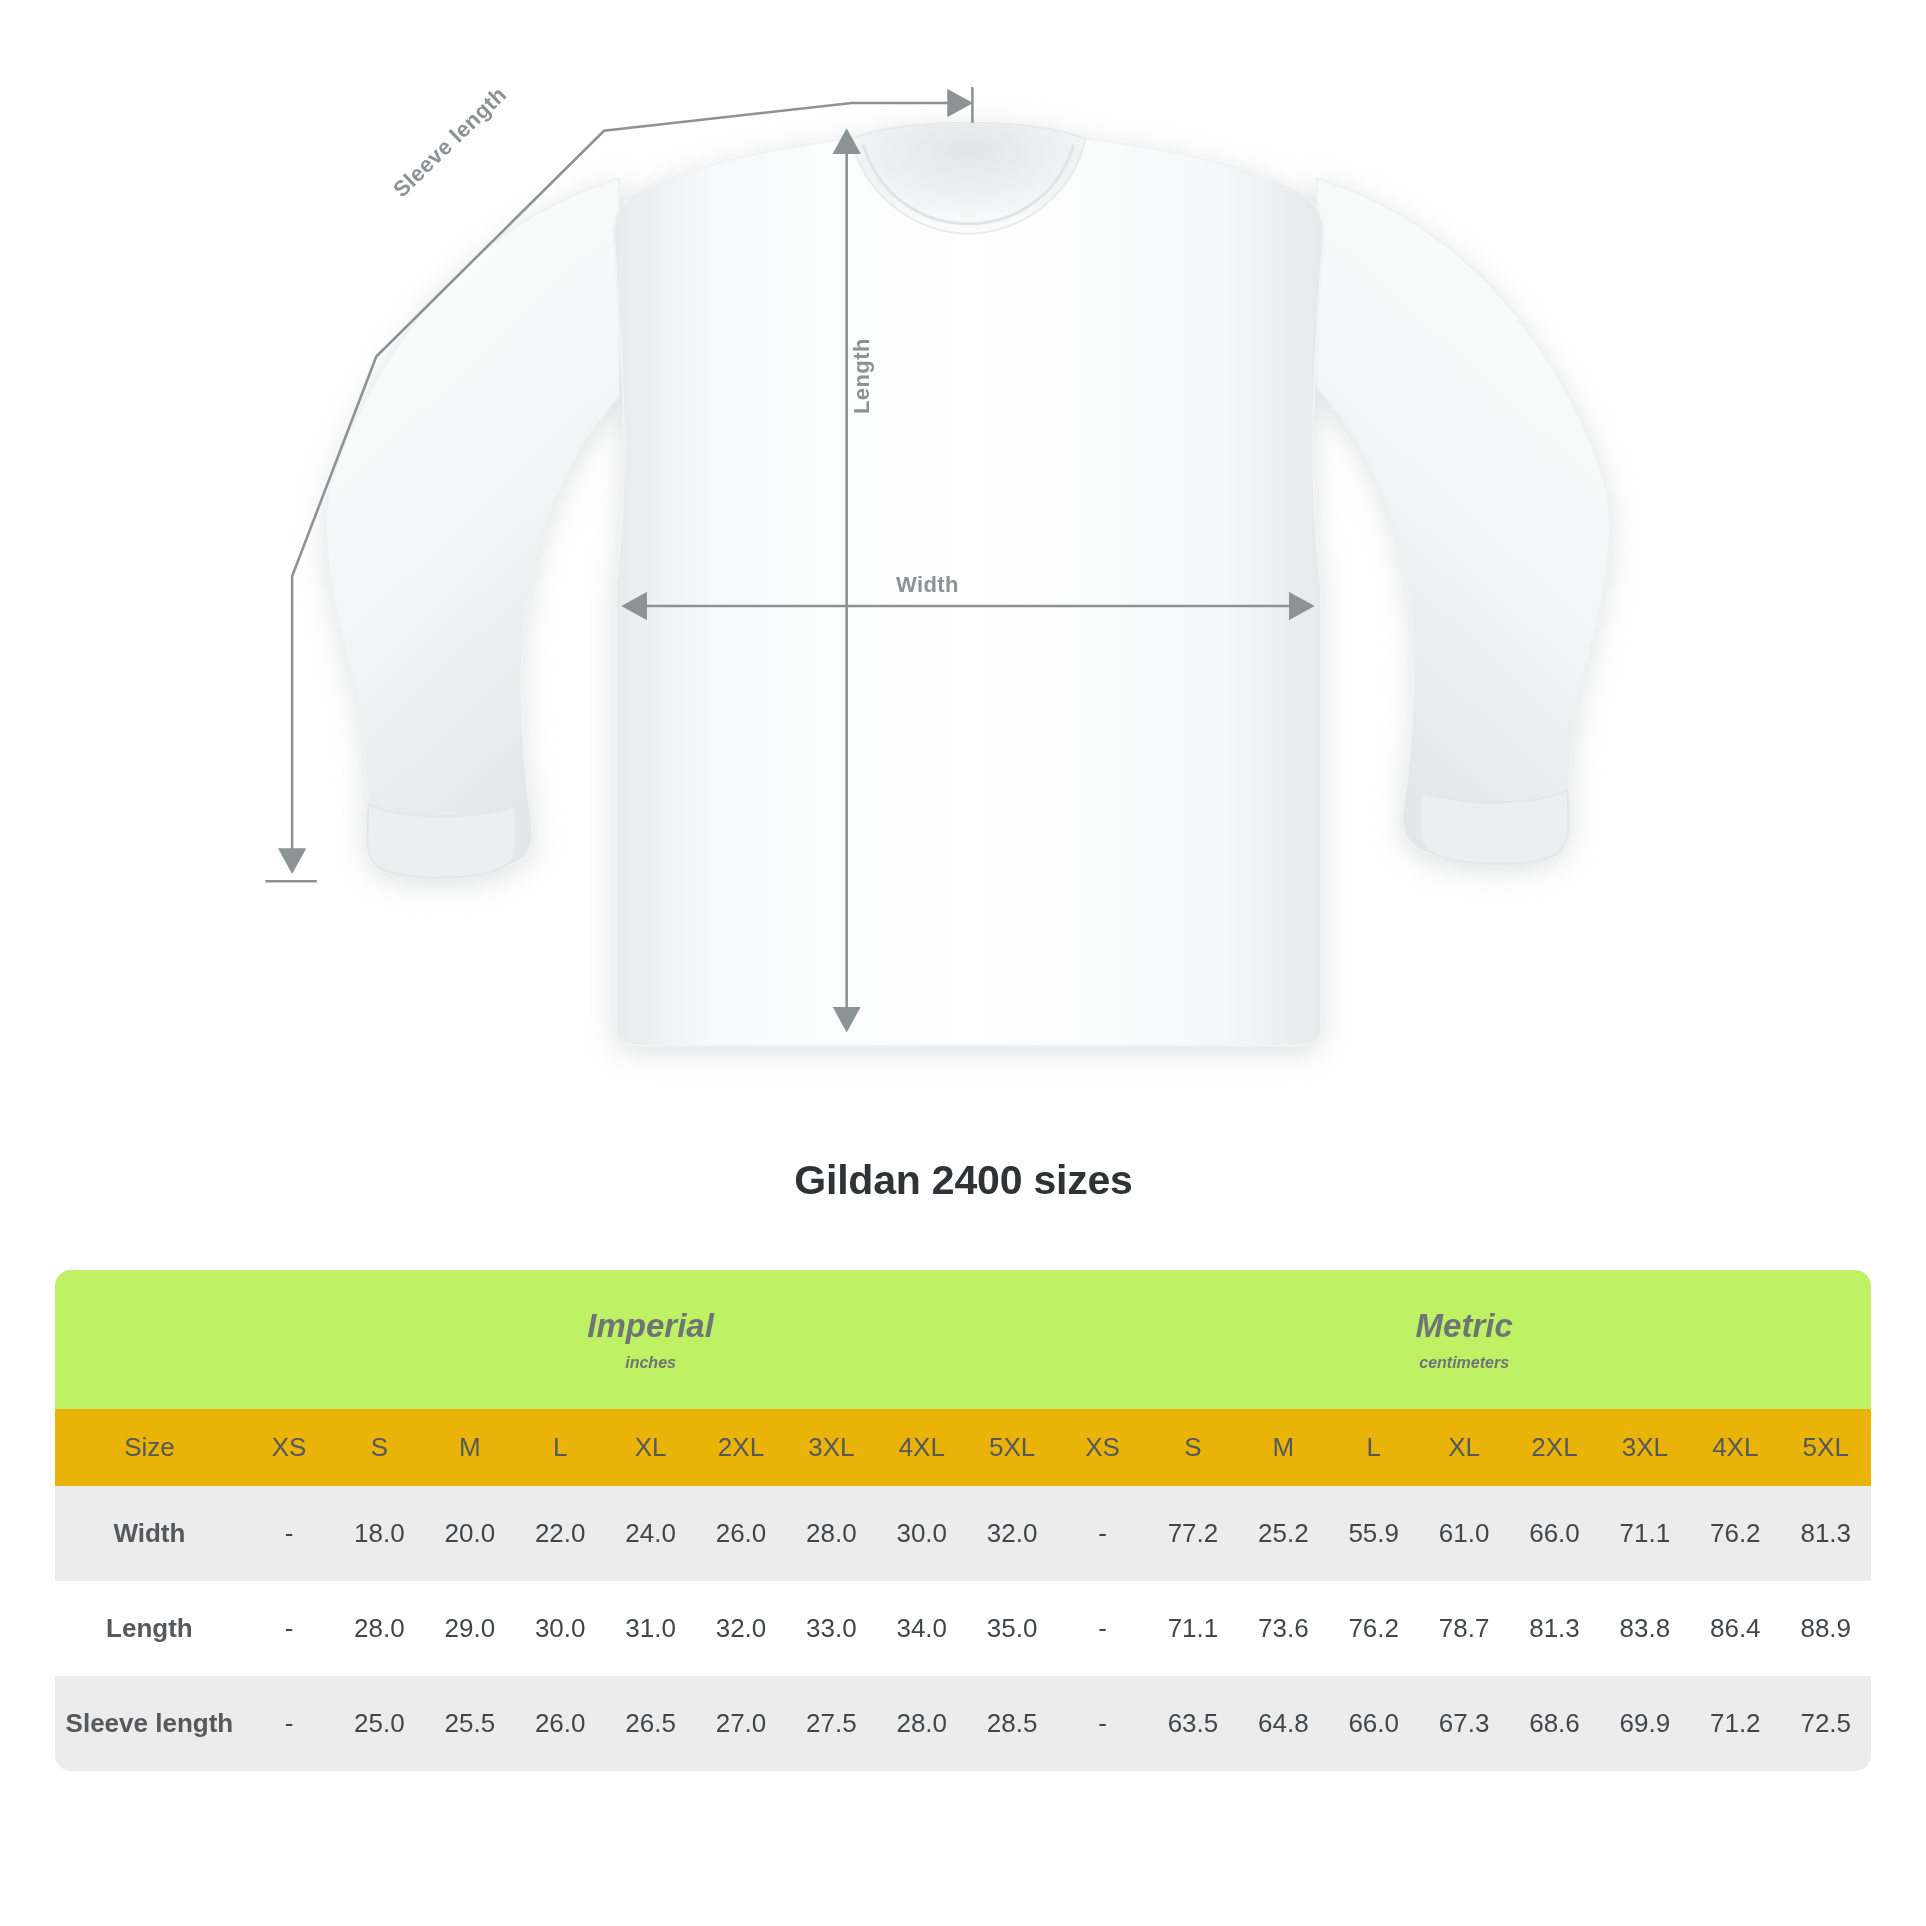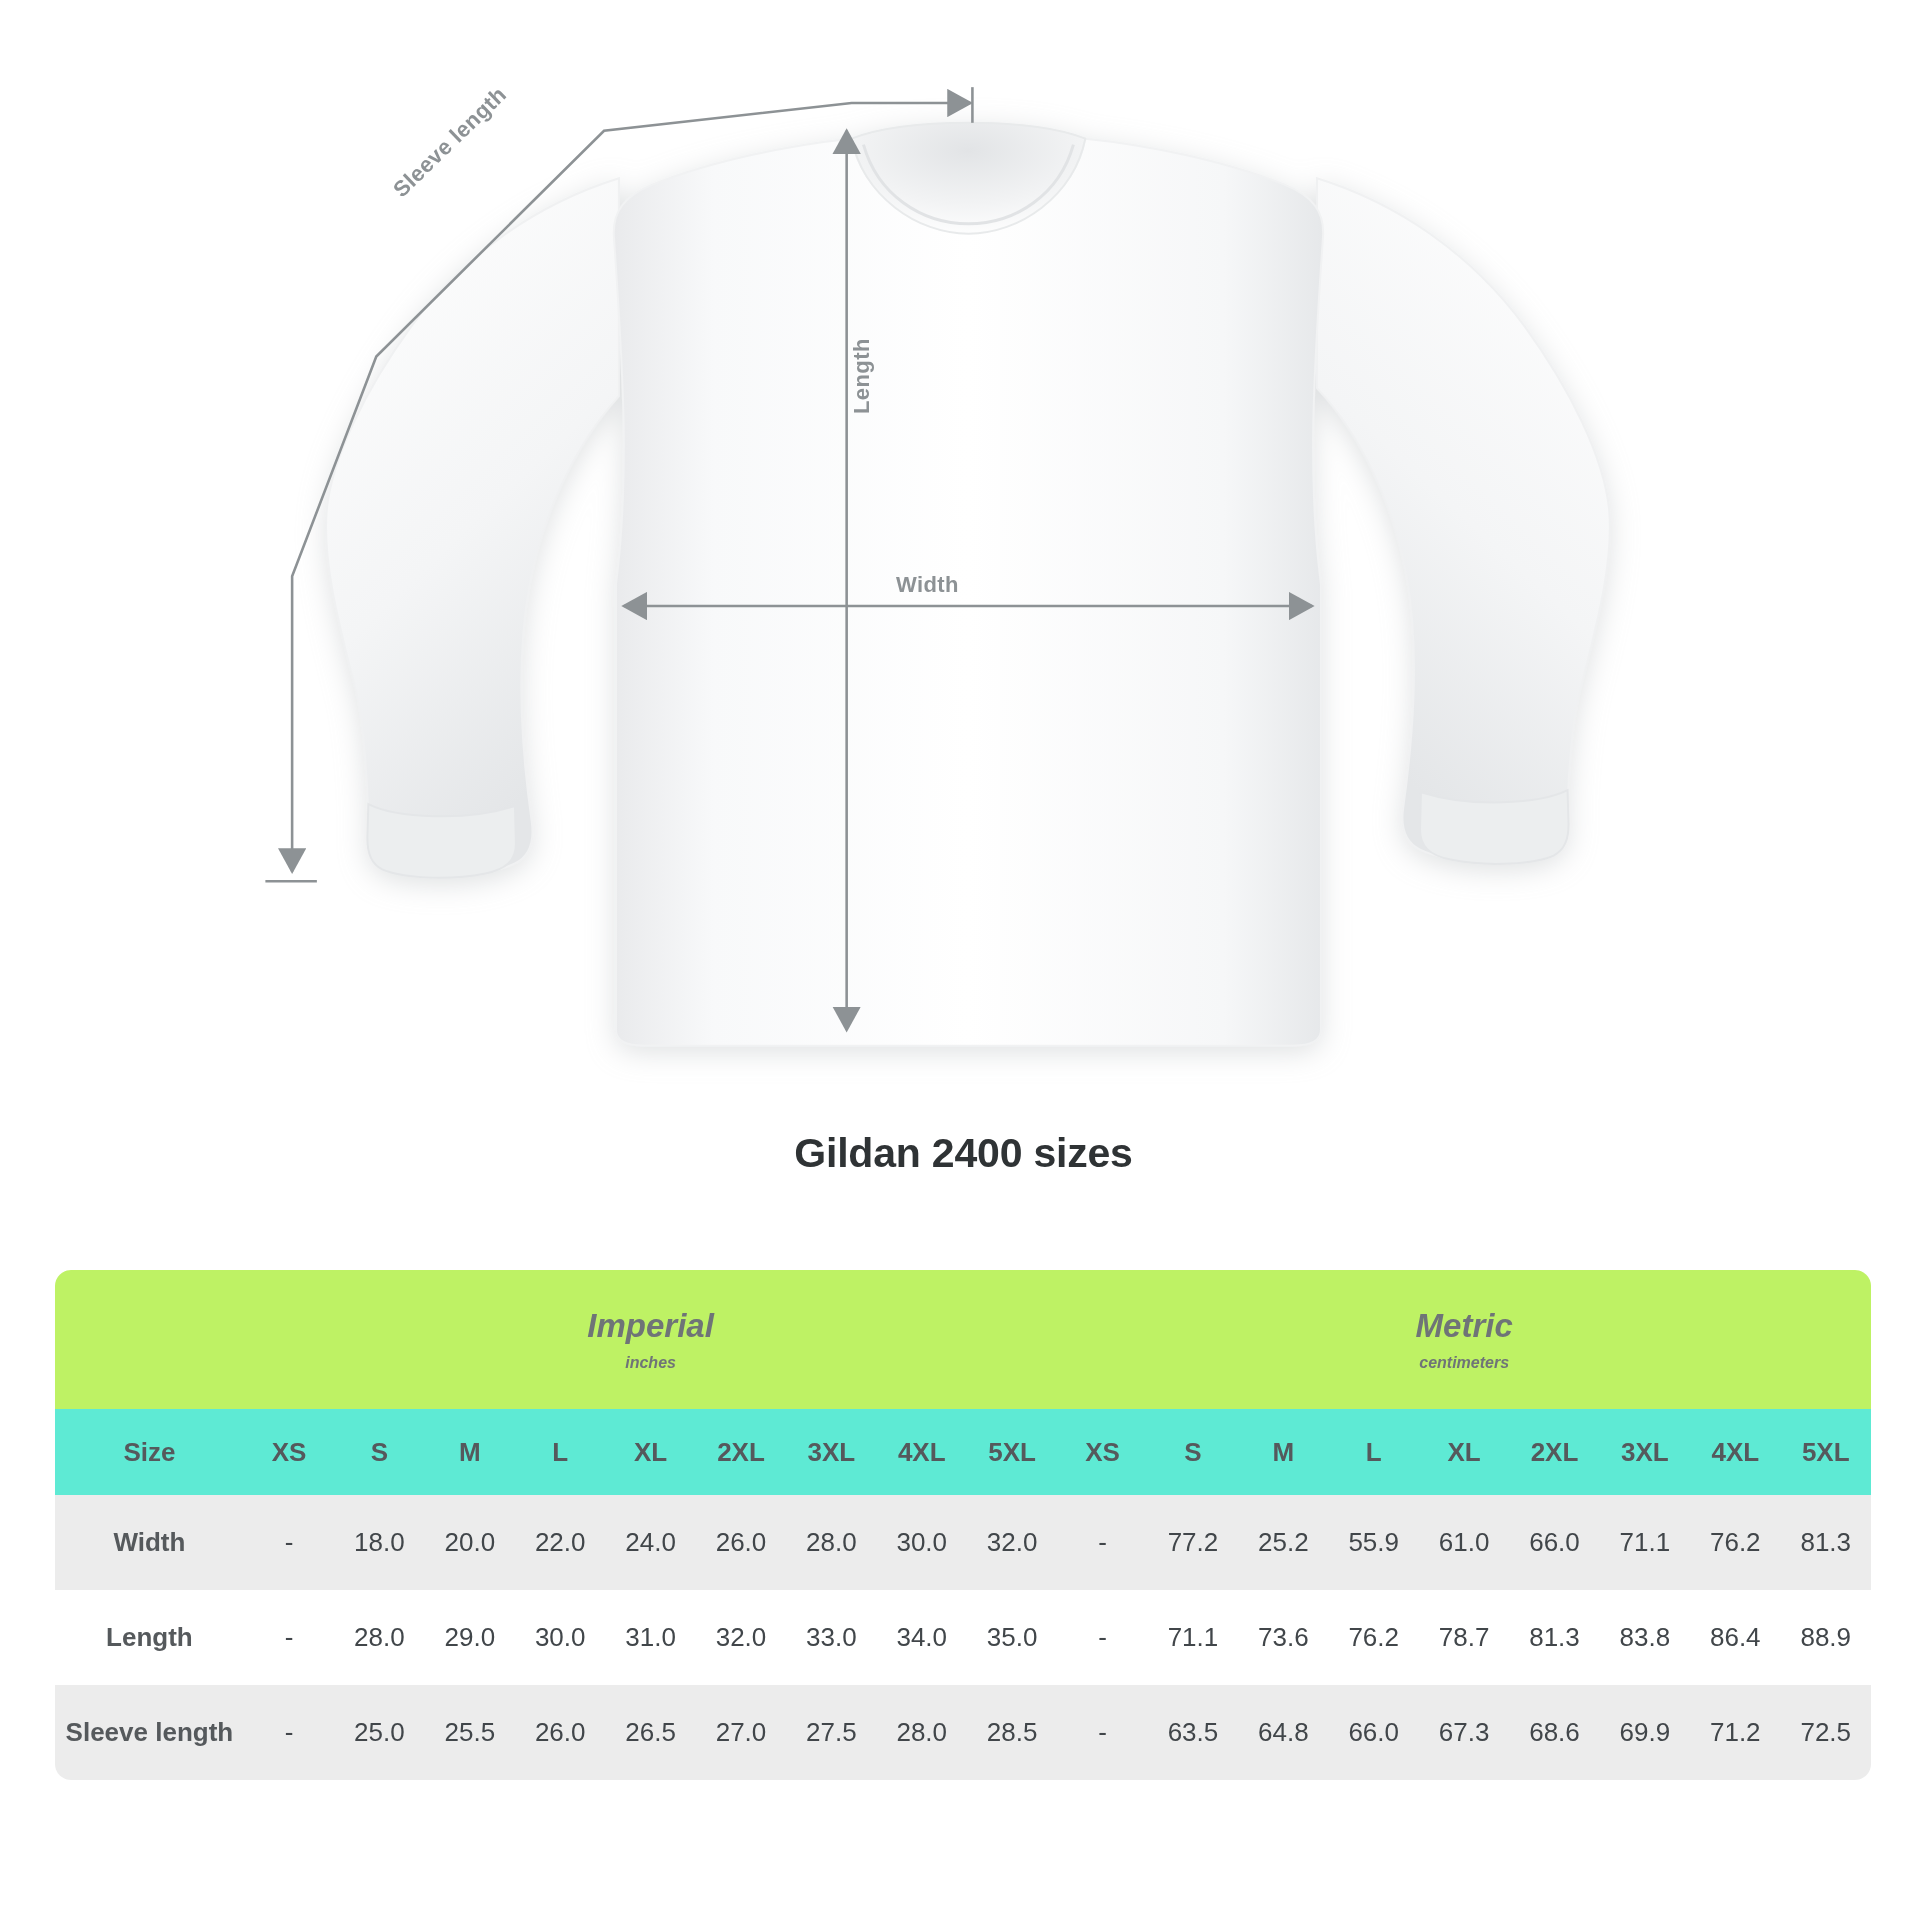--- a/index.html
+++ b/index.html
@@ -39,21 +39,21 @@
   }
   #label-sleeve {
     left: 388px; top: 184px;
     transform: rotate(-44deg);
     transform-origin: left top;
   }
 
   
   #title-block {
     position: absolute;
-    left: 0; top: 1130px;
+    left: 0; top: 1157px;
     width: 1927px;
     text-align: center;
   }
   #chart-title {
     font-size: 41px;
     font-weight: bold;
     color: #2f3335;
     margin: 0;
     letter-spacing: -0.2px;
   }
@@ -103,24 +103,24 @@
   .unit-sub {
     font-size: 16px;
     font-style: italic;
     color: #6f7477;
     display: block;
     margin-top: 9px;
   }
 
   
   .size-row th {
-    height: 86px;
-    background: #5eead4;
+    height: 77px;
+    background: #eab308;
     font-size: 26px;
-    font-weight: bold;
+    font-weight: normal;
     color: #55595c;
   }
   .size-row th.rowlabel { font-size: 26px; }
 
   
   tbody tr { height: 95px; }
   tbody td {
     background: #ffffff;
     font-size: 26px;
     color: #41464a;

